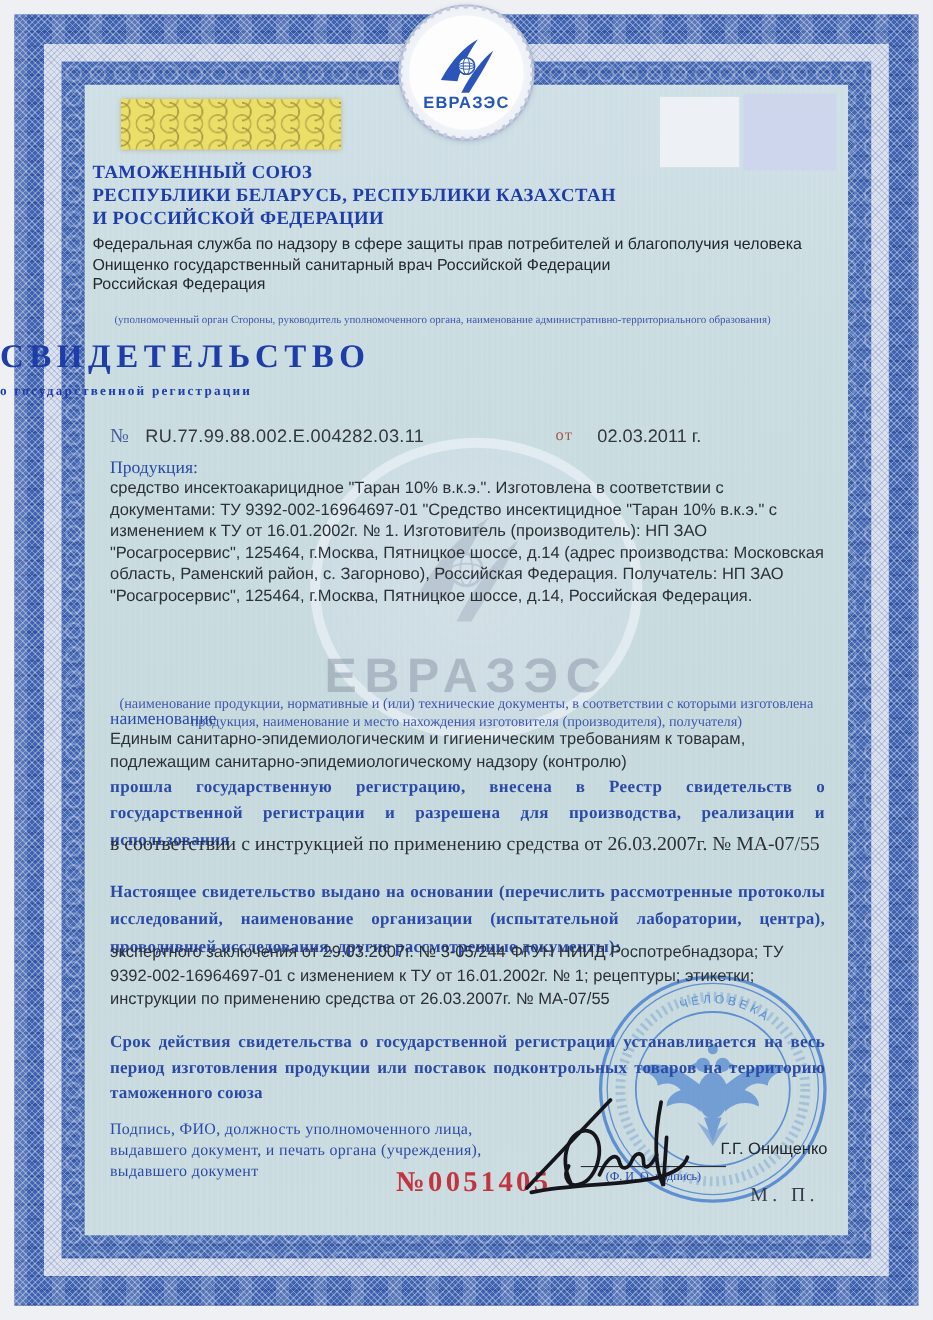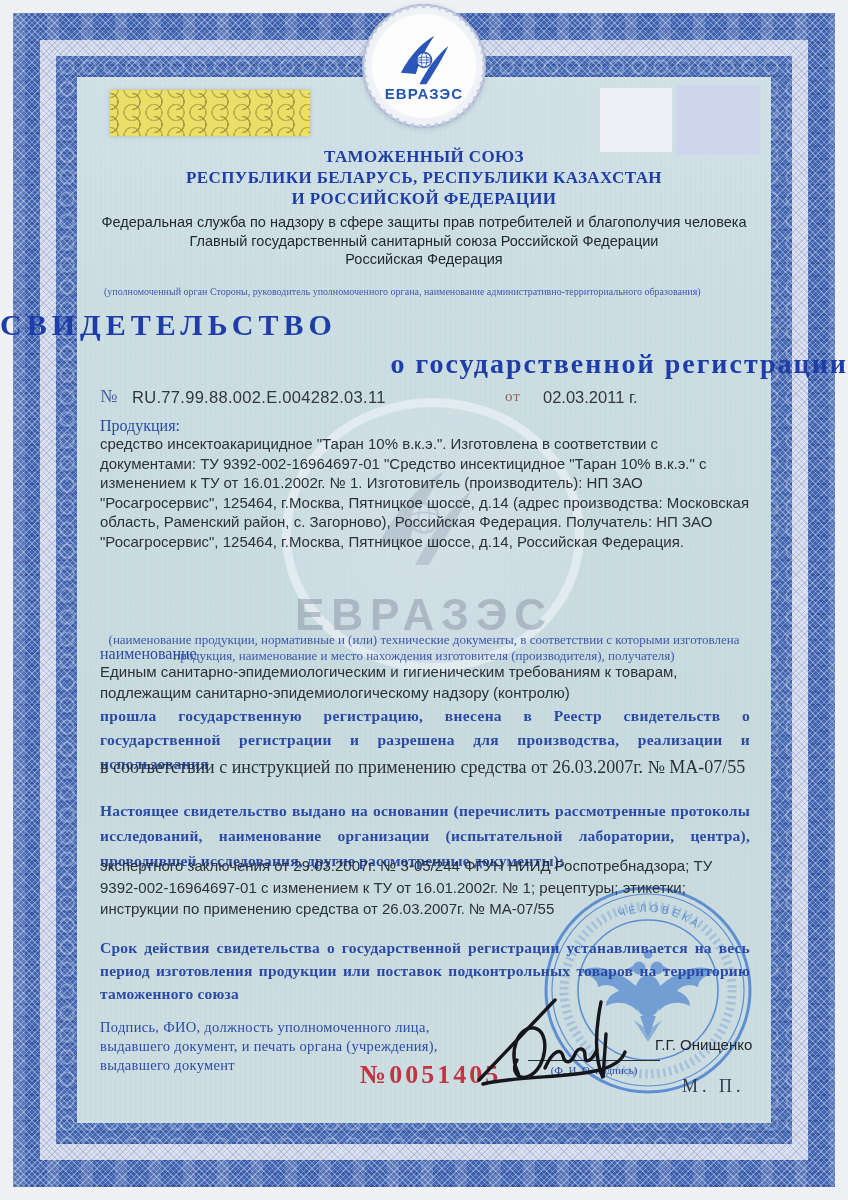--- a/index.html
+++ b/index.html
@@ -48,30 +48,30 @@
   .seal-top{position:absolute;left:364px;top:6px;width:120px;height:120px;z-index:5;}
   .seal-ring{position:absolute;inset:0;border-radius:50%;
     background:radial-gradient(circle,#f4f6fa 55%,#dfe4ee 100%);
     outline:4px dotted #c3cbdd;outline-offset:-2px;
     box-shadow:0 0 0 2px #aeb9d2, 0 1px 6px rgba(40,60,120,.35);}
   .seal-face{position:absolute;inset:8px;border-radius:50%;background:#fdfdfe;
     display:flex;flex-direction:column;align-items:center;justify-content:center;}
   .seal-label{font-family:"Liberation Sans",sans-serif;font-weight:bold;font-size:15px;
     color:#2456b4;letter-spacing:1px;margin-top:-4px;}
   
-  .header-block{position:absolute;left:84px;right:84px;top:146px;text-align:center;z-index:3;}
+  .header-block{position:absolute;left:84px;right:84px;top:146px;z-index:3;}
   .h-blue{font-weight:bold;font-size:17px;line-height:21px;color:#1e3da6;letter-spacing:.4px;}
   .h-dark{font-family:"Liberation Sans",sans-serif;font-size:14.5px;line-height:18.5px;color:#23282e;}
   .h-dark-first{margin-top:4px;}
   .caption1{position:absolute;left:104px;right:104px;top:286px;text-align:left;
     font-size:10px;color:#3f57ad;z-index:3;}
   .title-main{position:absolute;left:0;right:0;top:308px;text-align:left;
     font-weight:bold;font-size:30px;color:#1f3da8;letter-spacing:5px;z-index:3;}
-  .title-sub{position:absolute;left:0;right:0;top:348px;text-align:right;
-    font-weight:bold;font-size:28px;color:#1f3da8;letter-spacing:2px;z-index:3;}
+  .title-sub{position:absolute;left:0;right:0;top:348px;text-align:left;
+    font-weight:bold;font-size:12px;color:#1f3da8;letter-spacing:2px;z-index:3;}
   
   .number-row{position:absolute;left:100px;top:386px;width:650px;height:24px;z-index:3;}
   .no-sign{position:absolute;left:0;top:0;font-size:18px;color:#4a5f9e;}
   .reg-number{position:absolute;left:32px;top:2px;font-family:"Liberation Sans",sans-serif;
     font-size:16.5px;color:#32373d;letter-spacing:.3px;}
   .from-label{position:absolute;left:405px;top:2px;font-size:15px;color:#a4584b;letter-spacing:1px;}
   .reg-date{position:absolute;left:443px;top:2px;font-family:"Liberation Sans",sans-serif;
     font-size:16.5px;color:#32373d;}
   
   .blue-serif{color:#2b4aa5;font-size:16px;}
@@ -155,21 +155,21 @@
       </svg>
       <div class="seal-label">ЕВРАЗЭС</div>
     </div>
   </div>
 
   <div class="header-block">
     <div class="h-blue">ТАМОЖЕННЫЙ СОЮЗ</div>
     <div class="h-blue">РЕСПУБЛИКИ БЕЛАРУСЬ, РЕСПУБЛИКИ КАЗАХСТАН</div>
     <div class="h-blue">И РОССИЙСКОЙ ФЕДЕРАЦИИ</div>
     <div class="h-dark h-dark-first">Федеральная служба по надзору в сфере защиты прав потребителей и благополучия человека</div>
-    <div class="h-dark">Главный государственный санитарный союза Российской Федерации</div>
+    <div class="h-dark">Онищенко государственный санитарный врач Российской Федерации</div>
     <div class="h-dark">Российская Федерация</div>
   </div>
   <div class="caption1">(уполномоченный орган Стороны, руководитель уполномоченного органа, наименование административно-территориального образования)</div>
 
   <div class="title-main">СВИДЕТЕЛЬСТВО</div>
   <div class="title-sub">о государственной регистрации</div>
 
   <div class="number-row">
     <span class="no-sign">№</span>
     <span class="reg-number">RU.77.99.88.002.E.004282.03.11</span>

